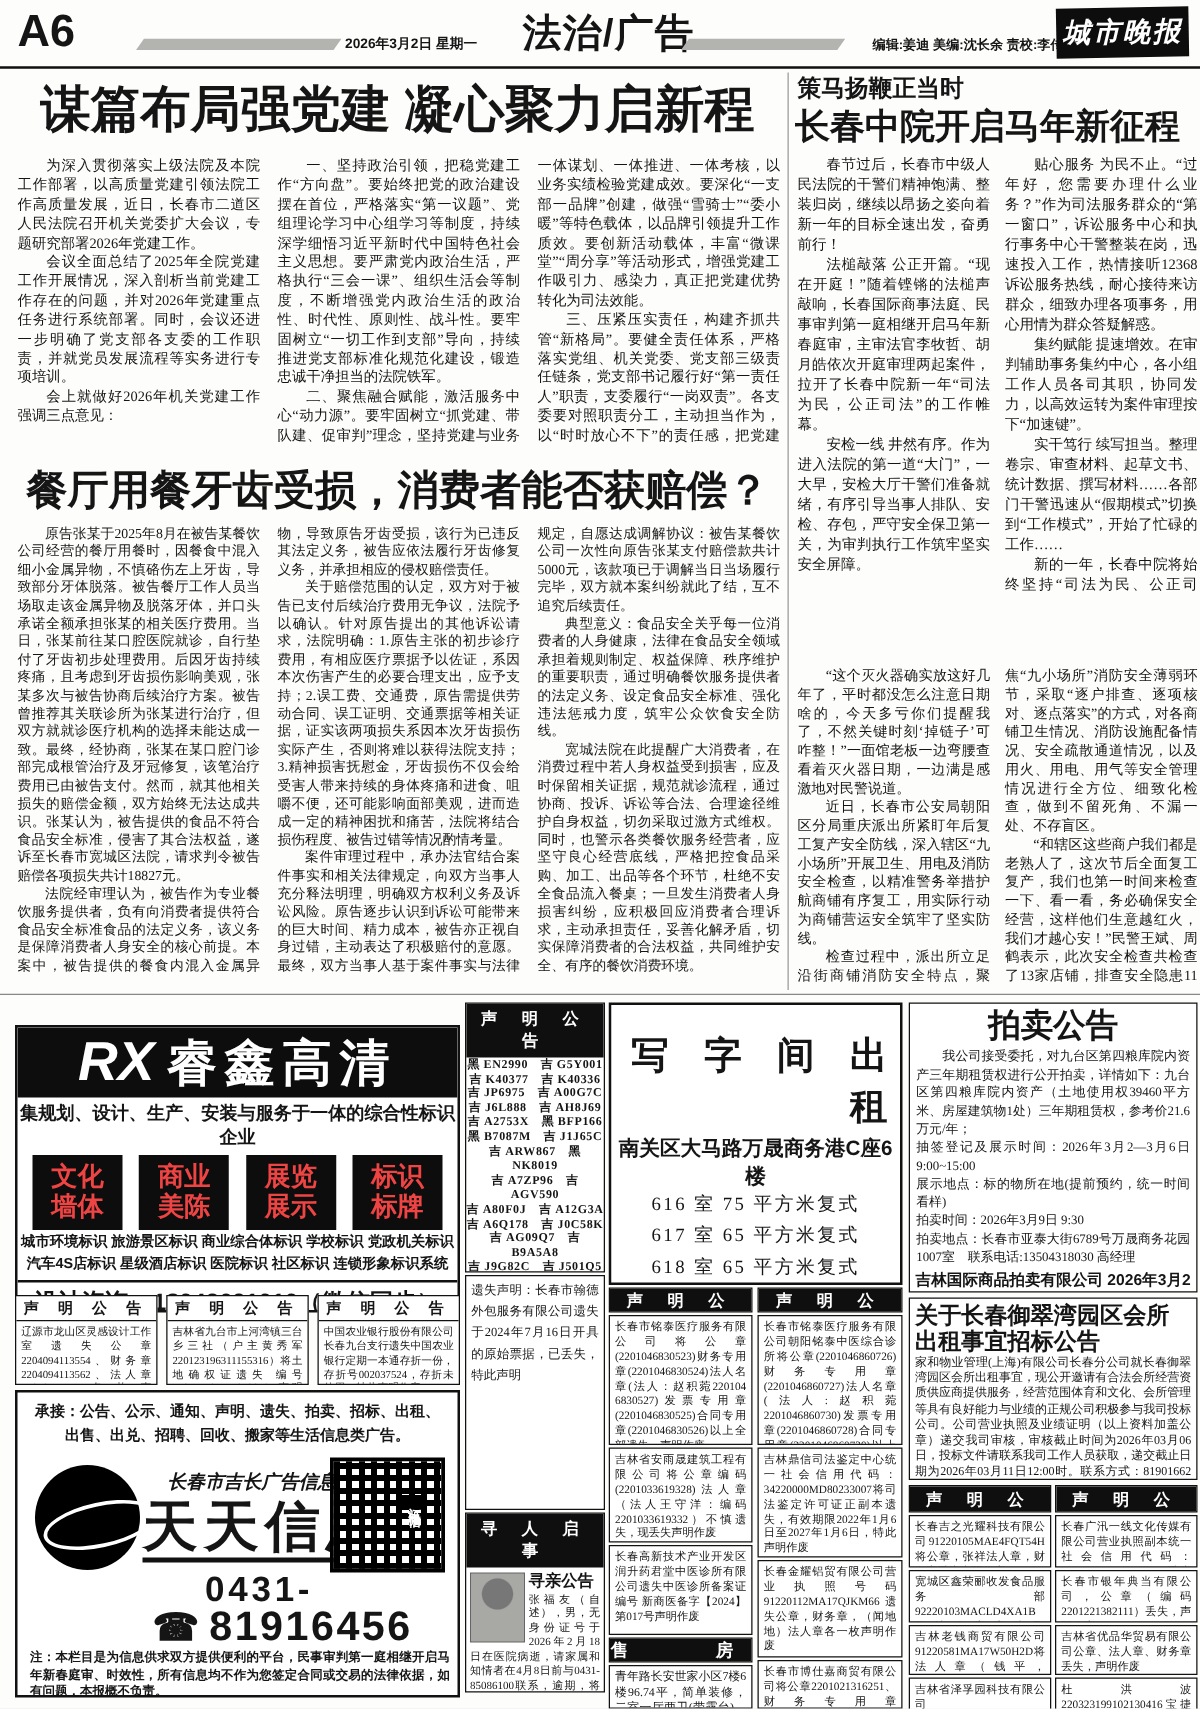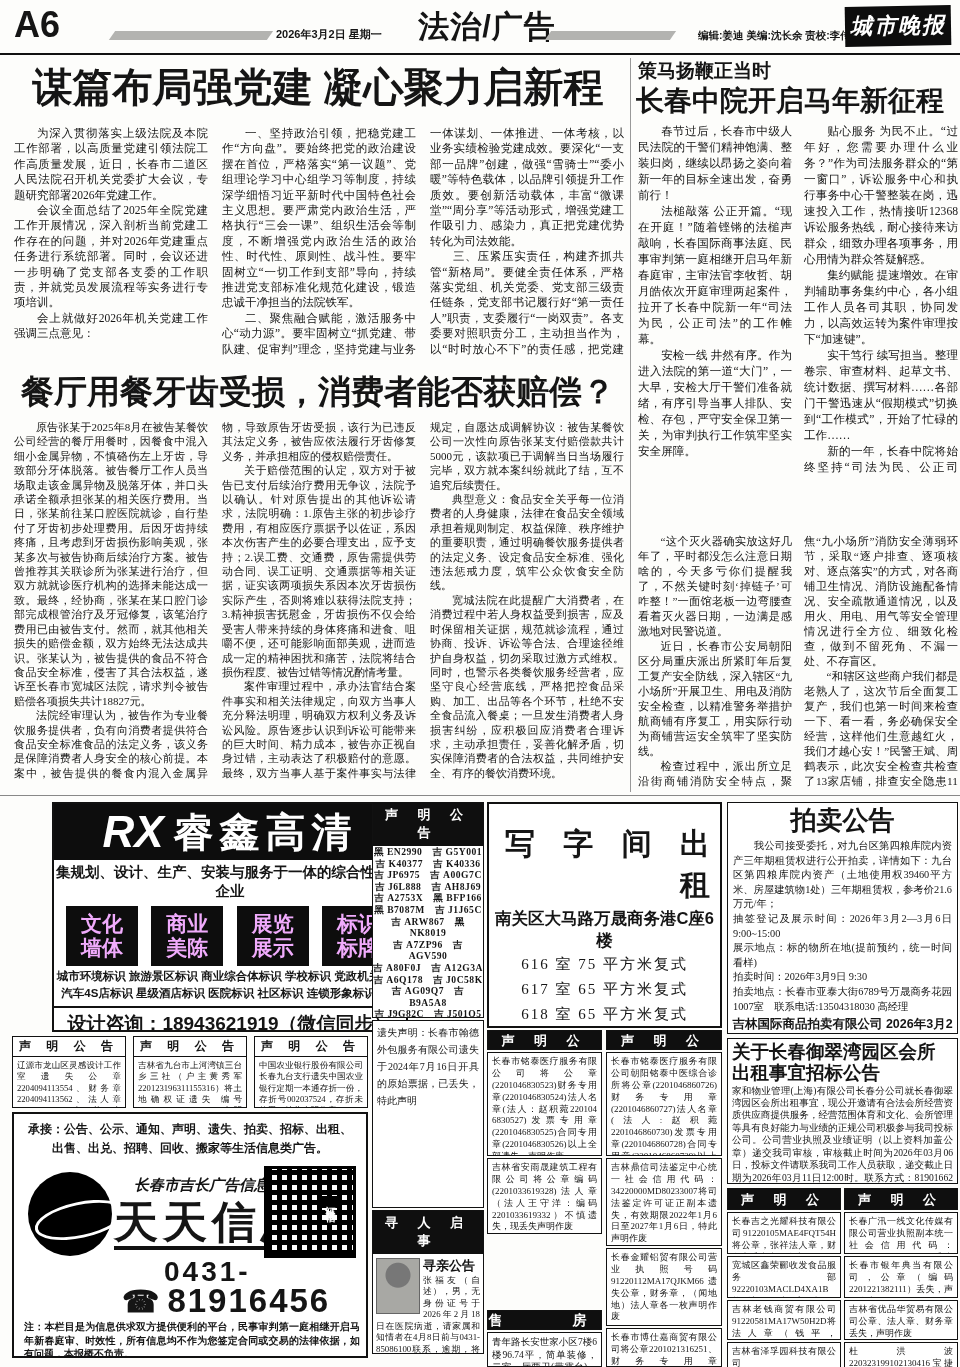--- a/index.html
+++ b/index.html
@@ -45,29 +45,29 @@
 
   
   .adbox { position:absolute; border:1px solid #111; background:#fff; overflow:hidden; }
   .nhdr { background:#0f0f0f; color:#fff; font-weight:900; text-align:center;
           font-family:"Liberation Sans",sans-serif; letter-spacing:8px; font-size:13px; padding:3px 0 4px; }
   .ntxt { padding:3px 4px; font-size:9px; line-height:1.32; text-align:justify; }
   .mini-hdr { border-bottom:1px solid #111; text-align:center; font-weight:900; letter-spacing:6px;
           font-size:12px; font-family:"Liberation Sans",sans-serif; padding:1px 0; }
 
   
-  .rx { left:12px; top:802px; width:356px; height:230px; border-width:2px;margin-left:40px; }
+  .rx { left:12px; top:820px; width:356px; height:230px; border-width:2px; }
   .rx-banner { height:56px; background:#0d0d0d; color:#fff; display:flex; align-items:center;
                justify-content:center; gap:10px; }
   .rx-logo { font-family:"Liberation Sans",sans-serif; font-weight:900; font-style:italic; font-size:44px; }
   .rx-brand { font-family:"Liberation Sans",sans-serif; font-weight:900; font-size:40px; letter-spacing:6px; }
   .rx-tag { text-align:center; font-weight:700; font-size:14.5px; padding-top:3px;
             font-family:"Liberation Sans",sans-serif; }
   .rx-squares { display:flex; justify-content:space-between; padding:5px 12px 2px; }
-  .rx-sq { width:72px; height:60px; background:#0d0d0d; color:#f0abfc; display:flex; align-items:center;
+  .rx-sq { width:72px; height:60px; background:#0d0d0d; color:#ef4444; display:flex; align-items:center;
            justify-content:center; text-align:center; white-space:pre-line;
            font-family:"Liberation Sans",sans-serif; font-weight:900; font-size:21px; line-height:1.15; }
   .rx-cats { text-align:center; font-size:11.5px; font-weight:700; line-height:1.5;
              font-family:"Liberation Sans",sans-serif; }
   .rx-contact { border-top:2px solid #111; margin-top:3px; text-align:center; font-weight:900;
                 font-size:19px; padding-top:3px; font-family:"Liberation Sans",sans-serif; }
 
   
   .mini { top:1036px; height:72px; }
   .mini .ntxt { font-size:8.6px; }
@@ -290,20 +290,23 @@
 
   <div class="adbox cA" style="top:1030px;height:20px;padding:0;">
     <div class="nhdr" style="padding:1px 0;">声 明 公 告</div>
   </div>
   <div class="adbox cA" style="top:1052px;height:104px;">
     <div class="ntxt">长春市铭泰医疗服务有限公司将公章(2201046830523)财务专用章(2201046830524)法人名章(法人：赵积菀220104 6830527)发票专用章(2201046830525)合同专用章(2201046830526)以上全部遗失，声明作废</div>
     </div>
   <div class="adbox cA" style="top:1158px;height:76px;">
     <div class="ntxt">吉林省安雨晟建筑工程有限公司将公章编码(2201033619328)法人章（法人王守洋：编码2201033619332）不慎遗失，现丢失声明作废</div>
     </div>
+  <div class="adbox cA" style="top:1236px;height:72px;">
+    <div class="ntxt">长春高新技术产业开发区润升药君堂中医诊所有限公司遗失中医诊所备案证编号 新商医备字【2024】第017号声明作废</div>
+    </div>
   <div class="adbox cA" style="top:1310px;height:20px;padding:0;">
     <div class="nhdr house-hdr" style="padding:1px 0;">售　　房</div>
   </div>
   <div class="adbox cA" style="top:1332px;height:35px;">
     <div class="ntxt house-txt">青年路长安世家小区7楼6楼96.74平，简单装修，二室一厅两卫(带露台)，南北通透，59万可贷款13844177789</div>
     </div>
 
   <div class="adbox cB" style="top:1030px;height:20px;padding:0;">
     <div class="nhdr" style="padding:1px 0;">声 明 公 告</div>
   </div>

